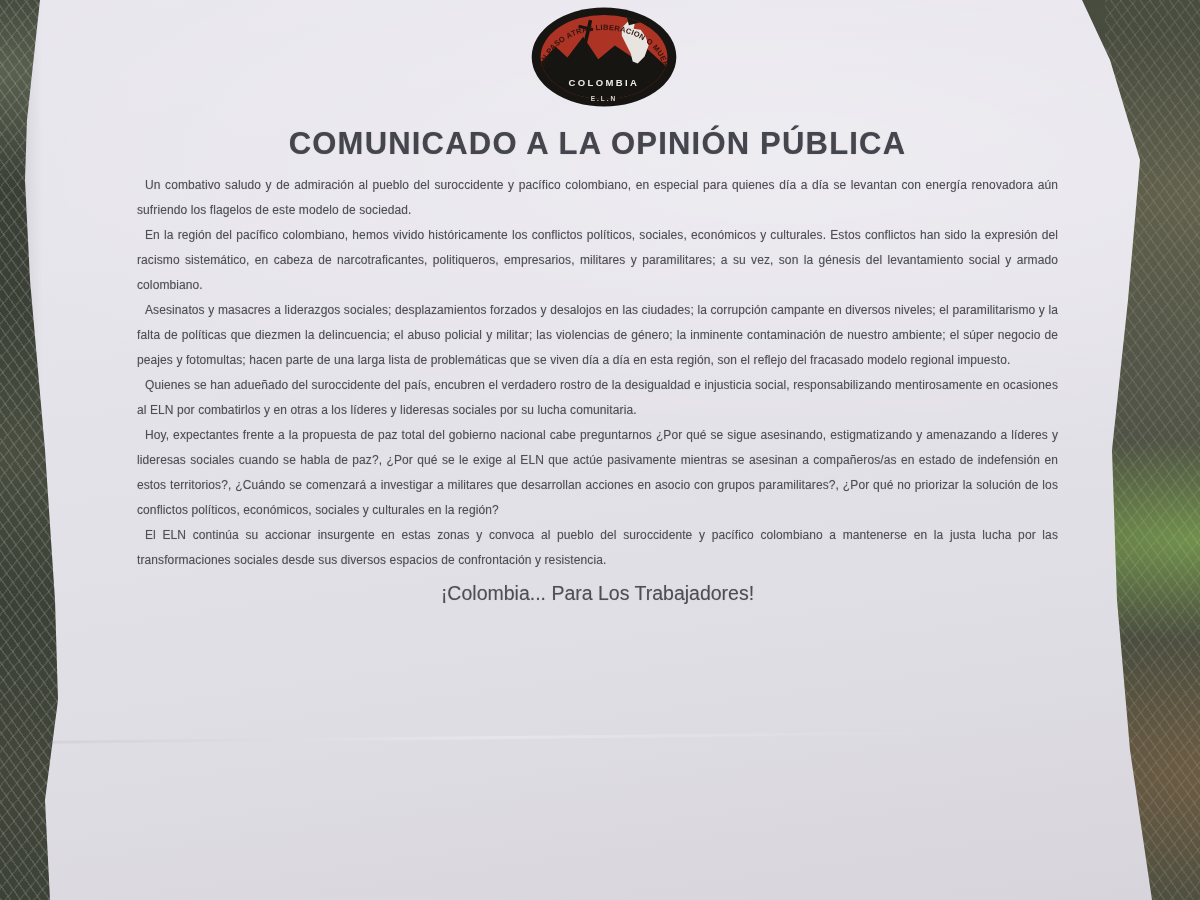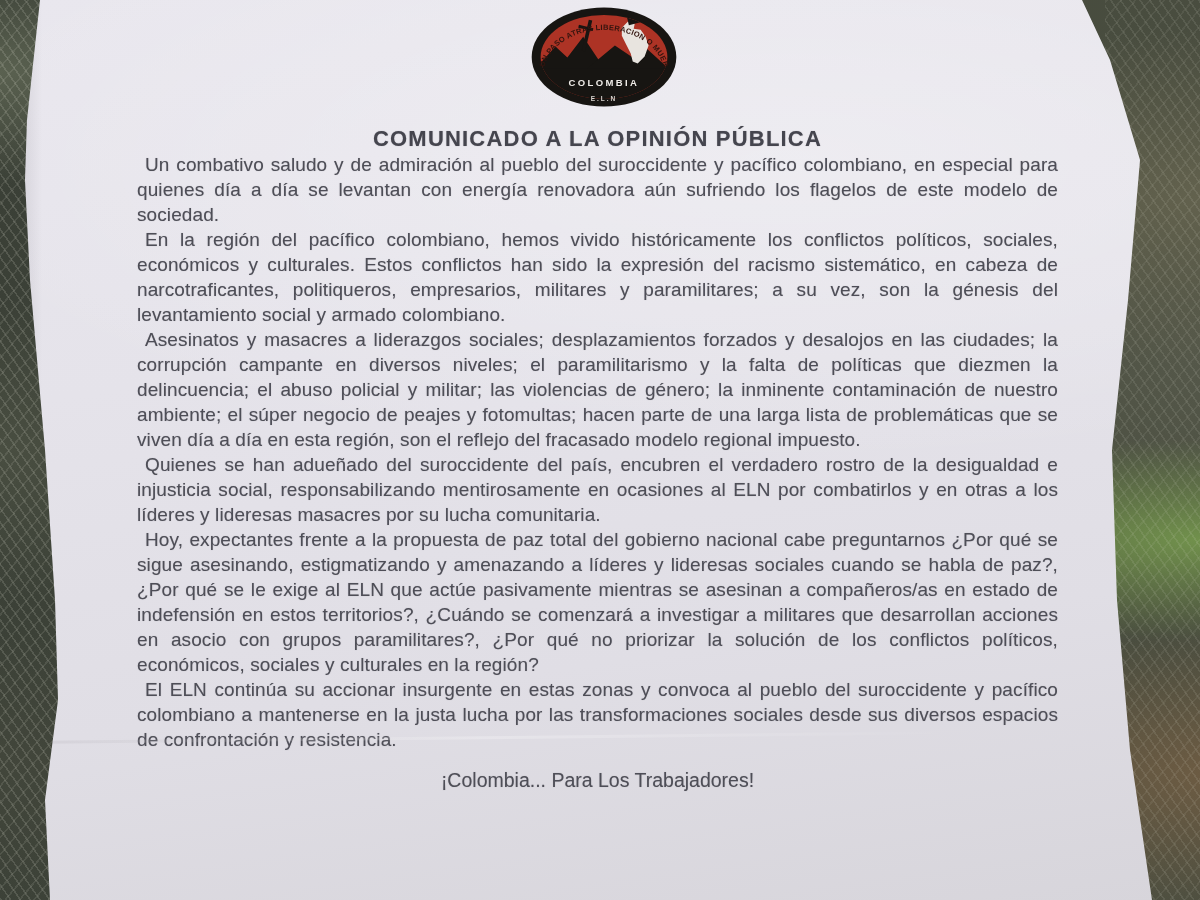--- a/index.html
+++ b/index.html
@@ -49,38 +49,38 @@
     background:linear-gradient(90deg, rgba(120,115,125,0.12), rgba(255,255,255,0.25) 40%, rgba(120,115,125,0) 80%);
     transform:rotate(-0.6deg);
   }
   .content{
     position:absolute;left:137px;top:0;width:921px;
     color:#4e4e57;
   }
   .logo-wrap{margin-top:5px;text-align:center;}
   .logo{width:150px;height:104px;position:relative;left:6px;filter:blur(0.3px);}
   h1.title{
-    margin:13px 0 0 0;text-align:center;
-    font-size:22px;font-weight:bold;letter-spacing:1.2px;color:#45454e;
+    margin:13px 0 11px 0;text-align:center;
+    font-size:31px;font-weight:bold;letter-spacing:1.2px;color:#45454e;
     text-shadow:0 0 1px rgba(69,69,78,0.45);
   }
   p.para{
     margin:0;text-align:justify;text-indent:8px;
-    font-size:19px;line-height:25px;letter-spacing:0.1px;
+    font-size:12px;line-height:25px;letter-spacing:0.1px;
     text-shadow:0 0 1px rgba(78,78,87,0.35);
   }
   .p1{margin-top:17px;}
   .p2{margin-top:16px;}
   .p3{margin-top:15px;}
   .p4{margin-top:7px;}
   .p5{margin-top:9px;}
   .p6{margin-top:9px;}
   .closing{margin-top:7px;text-align:center;}
   .closing p{
-    margin:16px;font-size:19.5px;line-height:25px;color:#4e4e57;
+    margin:8px;font-size:19.5px;line-height:25px;color:#4e4e57;
     text-shadow:0 0 1px rgba(78,78,87,0.35);
   }
 </style>
 </head>
 <body>
 
 <div class="fabric"></div>
 <div class="lace lace-left"></div>
 <div class="lace lace-right"></div>
 
@@ -110,21 +110,21 @@
         <text x="75" y="81.5" text-anchor="middle" font-size="9.6" font-weight="bold" fill="#efece8" letter-spacing="2.4">COLOMBIA</text>
         <text x="75" y="97" text-anchor="middle" font-size="6.6" font-weight="bold" fill="#d9d4cf" letter-spacing="2">E.L.N</text>
       </svg>
     </div>
 
     <h1 class="title">COMUNICADO A LA OPINIÓN PÚBLICA</h1>
 
     <p class="para p1">Un combativo saludo y de admiración al pueblo del suroccidente y pacífico colombiano, en especial para quienes día a día se levantan con energía renovadora aún sufriendo los flagelos de este modelo de sociedad.</p>
     <p class="para p2">En la región del pacífico colombiano, hemos vivido históricamente los conflictos políticos, sociales, económicos y culturales. Estos conflictos han sido la expresión del racismo sistemático, en cabeza de narcotraficantes, politiqueros, empresarios, militares y paramilitares; a su vez, son la génesis del levantamiento social y armado colombiano.</p>
     <p class="para p3">Asesinatos y masacres a liderazgos sociales; desplazamientos forzados y desalojos en las ciudades; la corrupción campante en diversos niveles; el paramilitarismo y la falta de políticas que diezmen la delincuencia; el abuso policial y militar; las violencias de género; la inminente contaminación de nuestro ambiente; el súper negocio de peajes y fotomultas; hacen parte de una larga lista de problemáticas que se viven día a día en esta región, son el reflejo del fracasado modelo regional impuesto.</p>
-    <p class="para p4">Quienes se han adueñado del suroccidente del país, encubren el verdadero rostro de la desigualdad e injusticia social, responsabilizando mentirosamente en ocasiones al ELN por combatirlos y en otras a los líderes y lideresas masacres por su lucha comunitaria.</p>
+    <p class="para p4">Quienes se han adueñado del suroccidente del país, encubren el verdadero rostro de la desigualdad e injusticia social, responsabilizando mentirosamente en ocasiones al ELN por combatirlos y en otras a los líderes y lideresas sociales por su lucha comunitaria.</p>
     <p class="para p5">Hoy, expectantes frente a la propuesta de paz total del gobierno nacional cabe preguntarnos ¿Por qué se sigue asesinando, estigmatizando y amenazando a líderes y lideresas sociales cuando se habla de paz?, ¿Por qué se le exige al ELN que actúe pasivamente mientras se asesinan a compañeros/as en estado de indefensión en estos territorios?,  ¿Cuándo se comenzará a investigar a militares que desarrollan acciones en asocio con grupos paramilitares?, ¿Por qué no priorizar la solución de los conflictos políticos, económicos, sociales y culturales en la región?</p>
     <p class="para p6">El ELN continúa su accionar insurgente en estas zonas y convoca al pueblo del suroccidente y pacífico colombiano a mantenerse en la justa lucha por las transformaciones sociales desde sus diversos espacios de confrontación y resistencia.</p>
 
     <div class="closing">
       <p>¡Colombia... Para Los Trabajadores!</p>
     </div>
 
   </div>
 </div>
 

